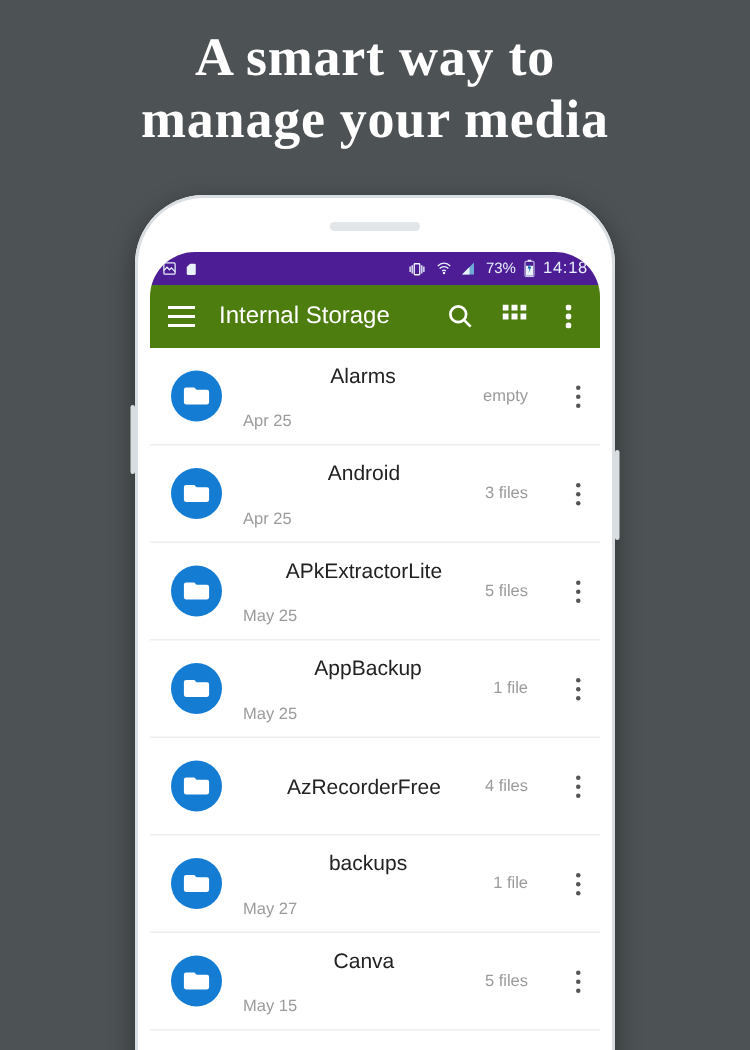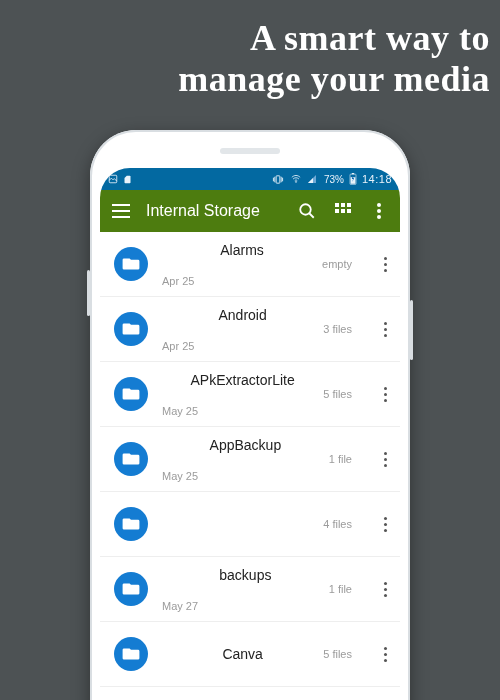--- a/index.html
+++ b/index.html
@@ -6,21 +6,21 @@
     margin: 0;
     padding: 0;
     width: 500px;
     height: 700px;
     overflow: hidden;
     background: #4d5254;
     font-family: Arial, Helvetica, sans-serif;
   }
   .promo-title {
     color: #ffffff;
-    text-align: right;
+    text-align: center;
     font-family: "Comic Sans MS", "Segoe Script", cursive;
     font-weight: 700;
     font-size: 36px;
     line-height: 1.15;
     padding: 18px 10px 10px 10px;
     letter-spacing: 0.5px;
   }
   
   .phone {
     position: absolute;
@@ -70,21 +70,21 @@
     left: 10px;
     right: 10px;
     bottom: 10px;
     border-radius: 30px;
     overflow: hidden;
     background: #ffffff;
   }
   
   .statusbar {
     height: 22px;
-    background: #0369a1;
+    background: #4c1d95;
     color: #e9f2fa;
     display: flex;
     align-items: center;
     font-size: 10px;
     padding: 0 8px;
     gap: 5px;
   }
   .statusbar .spacer { flex: 1; }
   .sb-ico { display: inline-flex; align-items: center; }
   .sb-time { font-size: 11px; letter-spacing: 0.5px; }
@@ -323,20 +323,21 @@
             <span></span>
           </div>
         </div>
         <div class="row">
           <div class="folder-ico">
             <svg width="18" height="14" viewBox="0 0 24 20" fill="#fff">
               <path d="M10 2H2a2 2 0 00-2 2v12a2 2 0 002 2h20a2 2 0 002-2V6a2 2 0 00-2-2H12l-2-2z"></path>
             </svg>
           </div>
           <div class="row-main">
+            <div class="row-name">AzRecorderFree</div>
           </div>
           <div class="row-count">4 files</div>
           <div class="row-more">
             <span></span>
             <span></span>
             <span></span>
           </div>
         </div>
         <div class="row">
           <div class="folder-ico">
@@ -356,20 +357,21 @@
           </div>
         </div>
         <div class="row">
           <div class="folder-ico">
             <svg width="18" height="14" viewBox="0 0 24 20" fill="#fff">
               <path d="M10 2H2a2 2 0 00-2 2v12a2 2 0 002 2h20a2 2 0 002-2V6a2 2 0 00-2-2H12l-2-2z"></path>
             </svg>
           </div>
           <div class="row-main">
             <div class="row-name">Canva</div>
+            <div class="row-date">May 15</div>
           </div>
           <div class="row-count">5 files</div>
           <div class="row-more">
             <span></span>
             <span></span>
             <span></span>
           </div>
         </div>
       </div>
 

